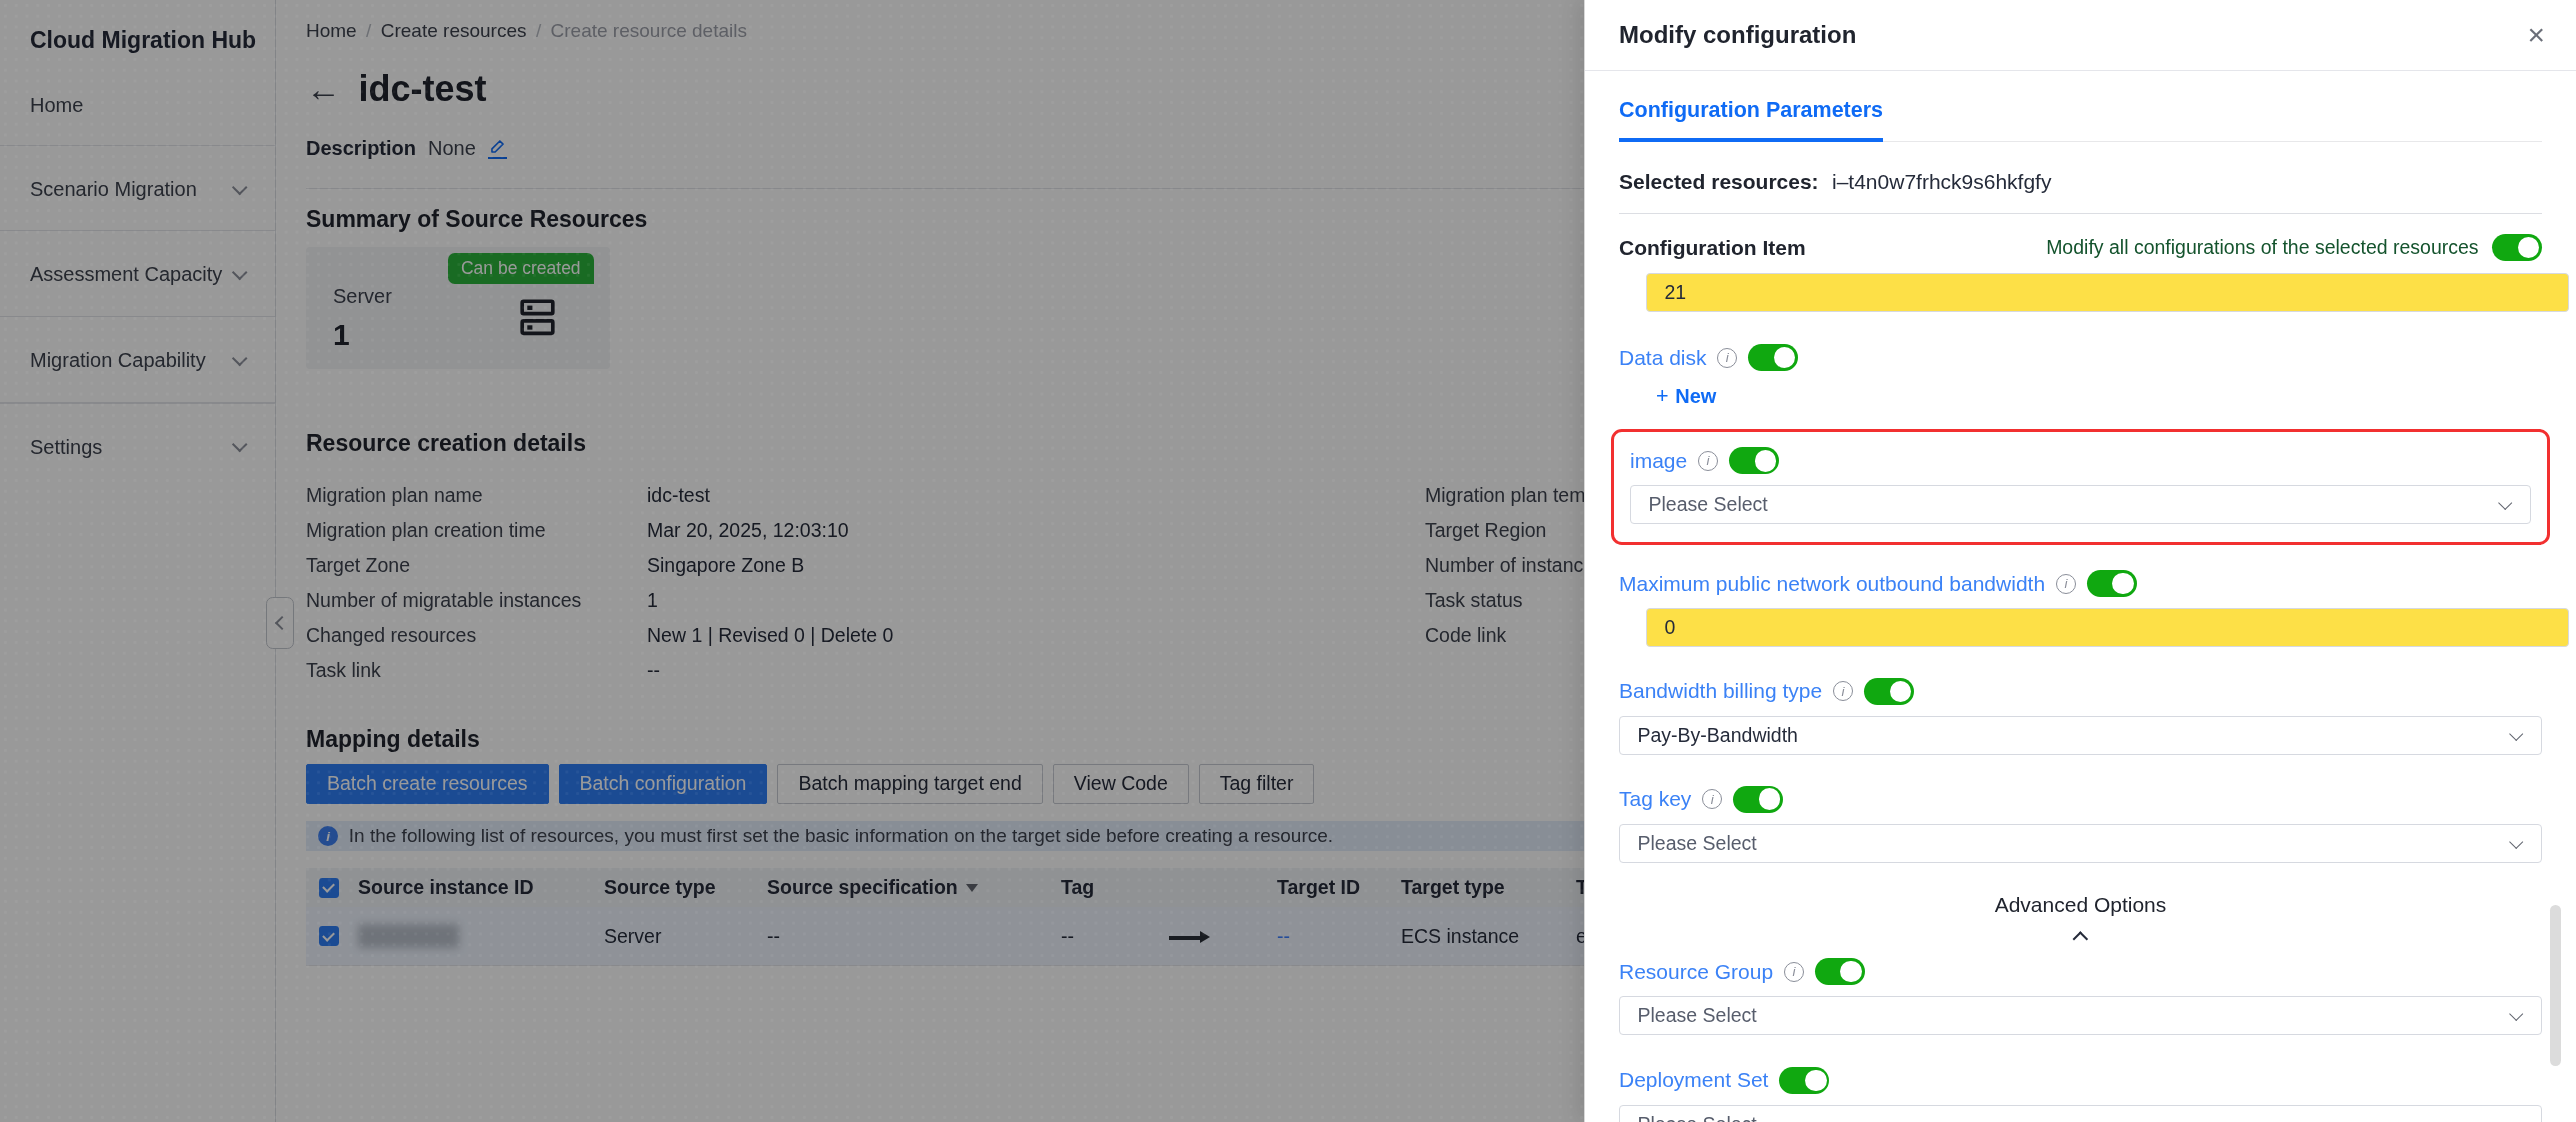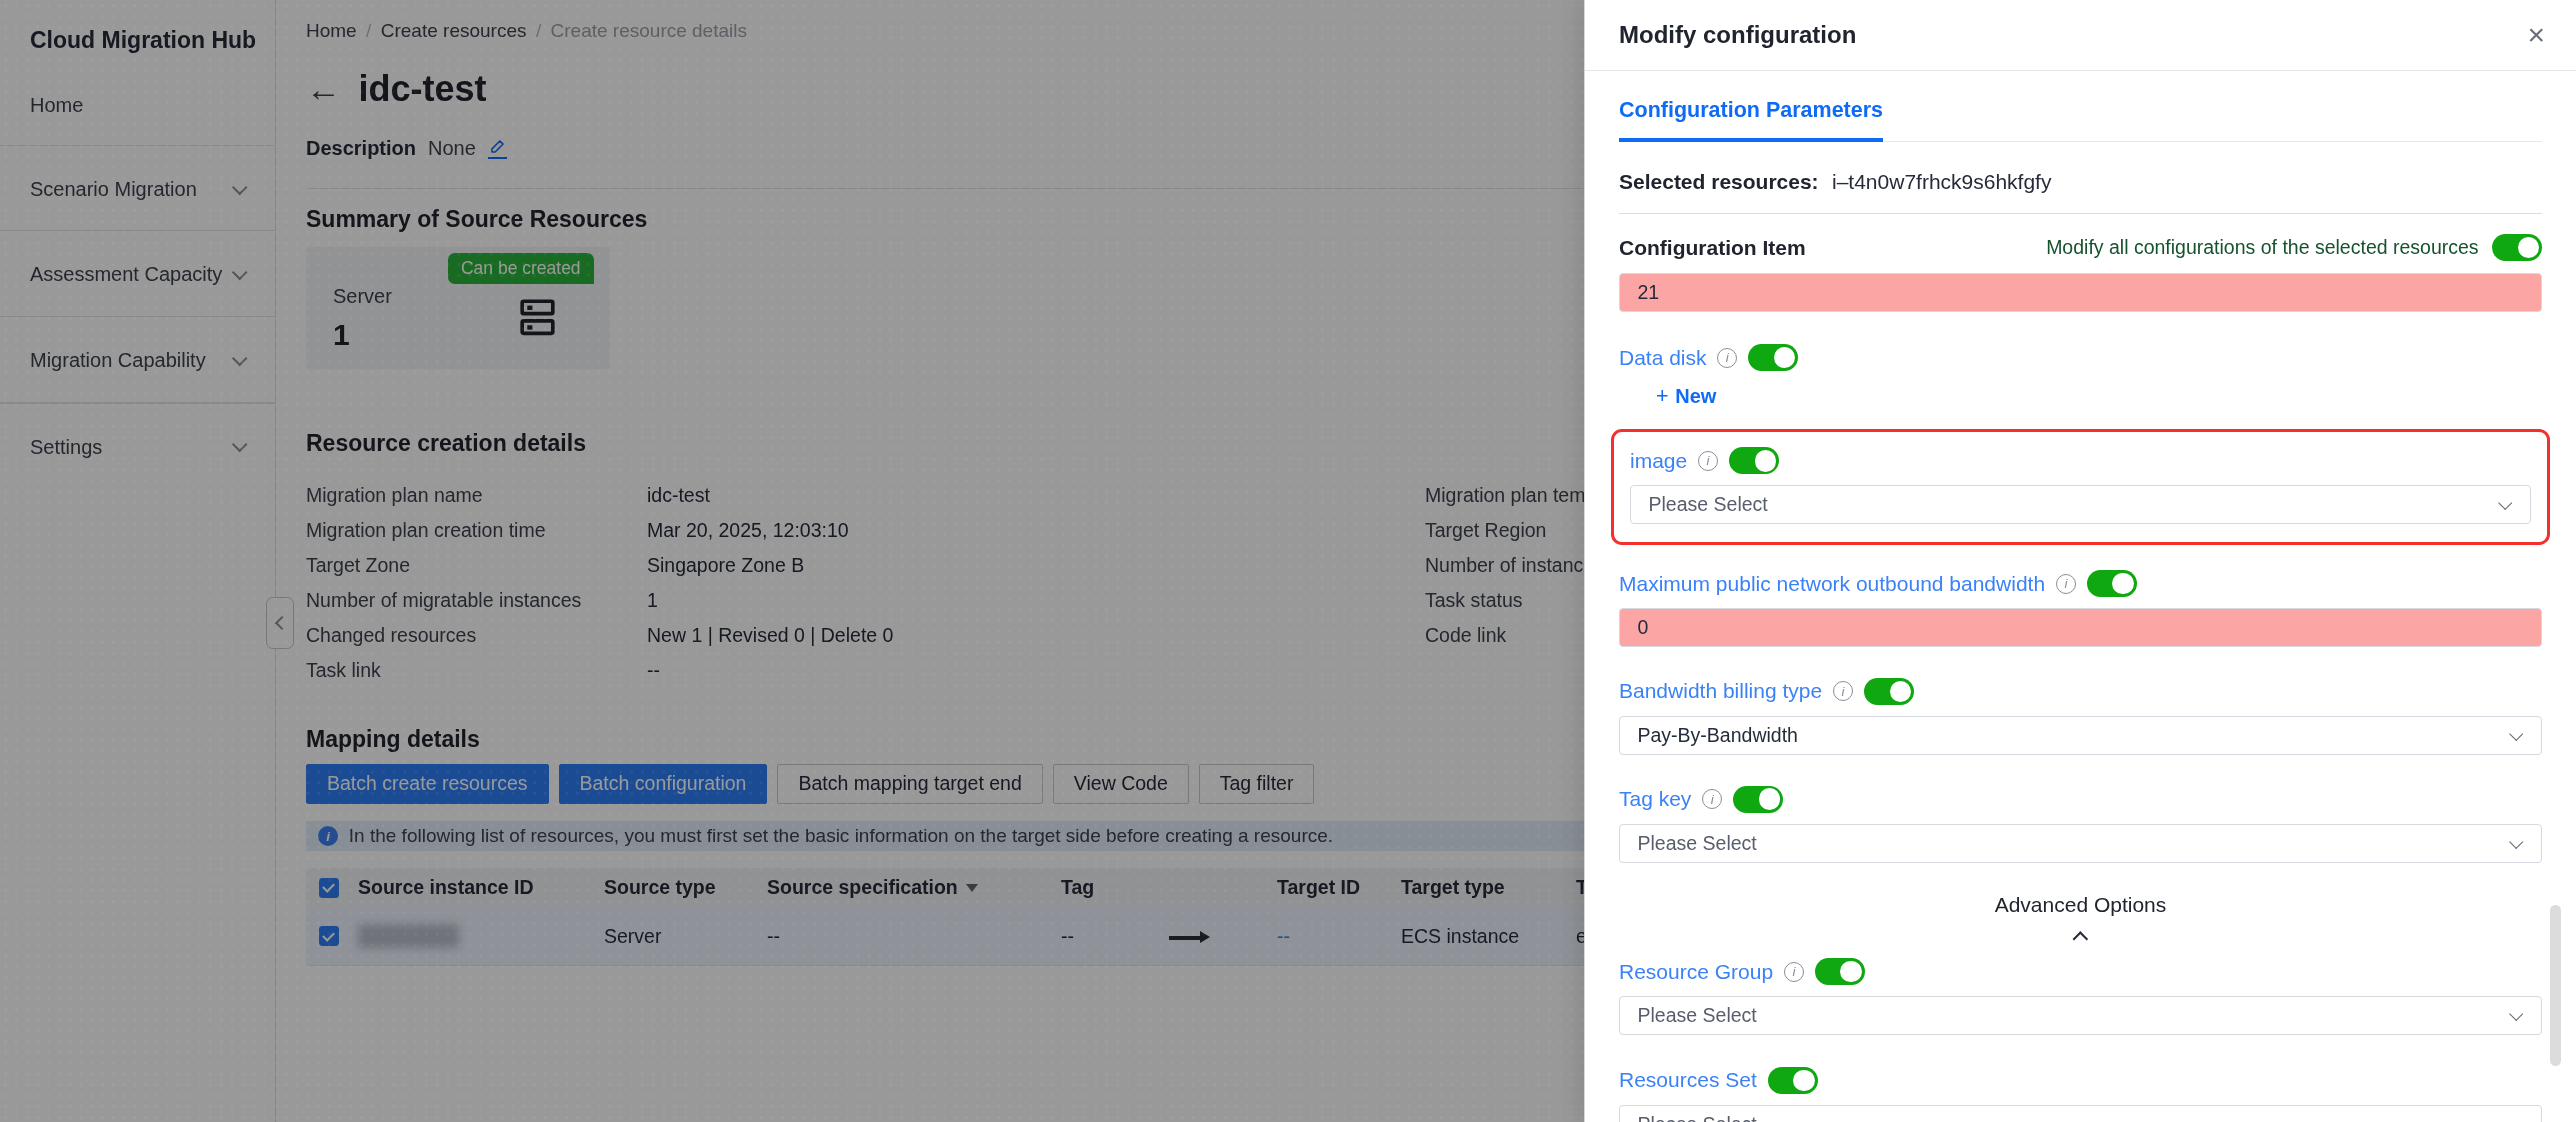--- a/index.html
+++ b/index.html
@@ -94,21 +94,21 @@
   .drawer-body{padding:0 34px;position:relative;}
   .selres{margin-top:28px;font-size:21px;display:flex;gap:13.4px;}
   .selres-label{font-weight:700;color:#20242e;}
   .selres-value{color:#252b3a;}
   .drawer-div{height:1.3px;background:#dcdee3;margin-top:19px;}
   .cfg-row{margin-top:20px;display:flex;align-items:center;justify-content:space-between;}
   .cfg-label{font-size:21px;font-weight:700;color:#20242e;}
   .modify-all{display:flex;align-items:center;gap:13.4px;font-size:19.5px;color:#14532d;}
   .toggle{width:50px;height:27px;border-radius:13.4px;background:#10A810;position:relative;flex:0 0 auto;cursor:pointer;}
   .toggle::after{content:"";position:absolute;right:2.7px;top:2.7px;width:21.5px;height:21.5px;border-radius:50%;background:#fff;}
-  .text-input{width:100%;height:39px;box-sizing:border-box;border:1.3px solid #d6d9e0;border-radius:4px;padding:0 17.5px;font-size:19.5px;color:#252b3a;font-family:inherit;background:#fca5a5;outline:none;}
+  .text-input{width:100%;height:39px;box-sizing:border-box;border:1.3px solid #d6d9e0;border-radius:4px;padding:0 17.5px;font-size:19.5px;color:#252b3a;font-family:inherit;background:#fde047;outline:none;margin-left:27px;}
   .mt16{margin-top:10.8px;} .mt18{margin-top:12px;}
   .field-row{display:flex;align-items:center;gap:10.8px;font-size:21px;color:#3b82f6;}
   .fr-dd{margin-top:32px;} .fr-std{margin-top:31px;} .fr-mbw{margin-top:25.5px;} .fr-rg{margin-top:13.4px;} .fr-ds{margin-top:32px;}
   .info-icon{width:20px;height:20px;border:1.3px solid #8a8e99;border-radius:50%;color:#8a8e99;display:flex;align-items:center;justify-content:center;font-size:13.4px;font-style:italic;box-sizing:border-box;cursor:pointer;flex:0 0 auto;}
   .info-icon::after{content:"i";}
   .new-link{margin-top:13.4px;margin-left:37px;font-size:20px;color:#0F6BF5;font-weight:700;display:inline-flex;align-items:center;gap:6.7px;cursor:pointer;}
   .plus-icon{font-weight:400;font-size:21.5px;}
   .plus-icon::before{content:"+";}
   .highlight-box{margin-top:20px;margin-left:-8px;margin-right:-8px;border:3.4px solid #F23030;border-radius:10.8px;padding:15px 16px 17.5px 16px;}
   .select-box{position:relative;height:39px;box-sizing:border-box;border:1.3px solid #d6d9e0;border-radius:4px;display:flex;align-items:center;padding:0 47px 0 17.5px;font-size:19.5px;color:#575d6c;cursor:pointer;background:#fff;}
@@ -400,21 +400,21 @@
         <span>Resource Group</span>
         <span class="info-icon"></span>
         <span class="toggle"></span>
       </div>
       <div class="select-box mt16">
         <span>Please Select</span>
         <span class="select-caret"></span>
       </div>
 
       <div class="field-row fr-ds">
-        <span>Resources Set</span>
+        <span>Deployment Set</span>
         <span class="toggle"></span>
       </div>
       <div class="select-box mt16">
         <span>Please Select</span>
         <span class="select-caret"></span>
       </div>
     </div>
 
     <div class="drawer-scrollbar"></div>
   </div>

